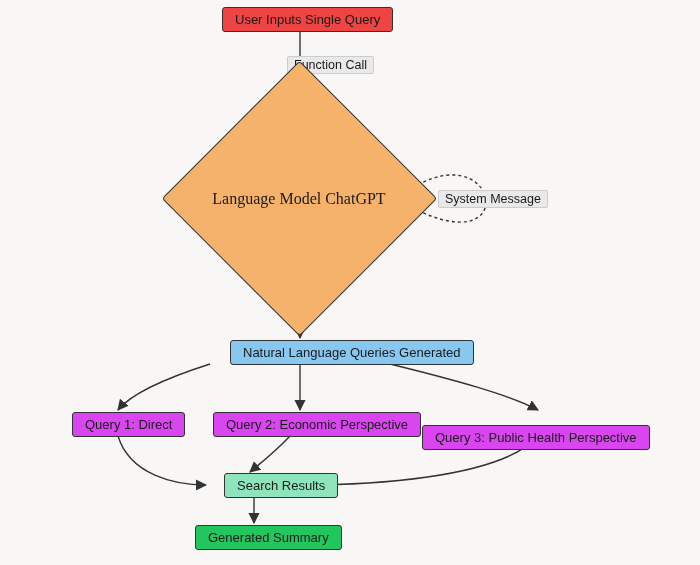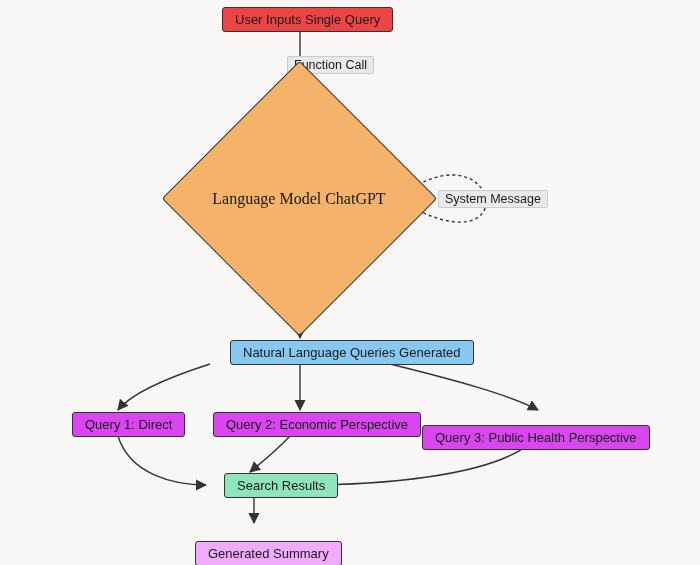--- a/index.html
+++ b/index.html
@@ -15,21 +15,21 @@
     border:1px solid #333;
     border-radius:3px;
     padding:4px 12px;
     text-align:center;
     white-space:nowrap;
   }
   .pink{background:#ef4444;}
   .blue{background:#88c7f0;margin-left:36px;}
   .yellow{background:#d946ef;}
   .green{background:#8ee5bb;}
-  .red{background:#f0abfc;margin-top:16px;}
+  .red{background:#22c55e;}
   .label{
     position:absolute;
     background:#e9e9e9;
     border:1px solid #ccc;
     border-radius:2px;
     padding:1px 6px;
     font-size:12.5px;
     white-space:nowrap;
   }
   .diamond-wrap{

